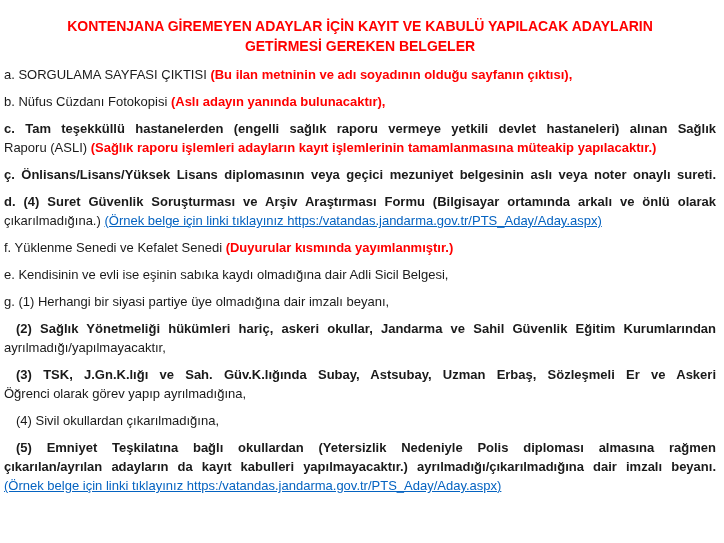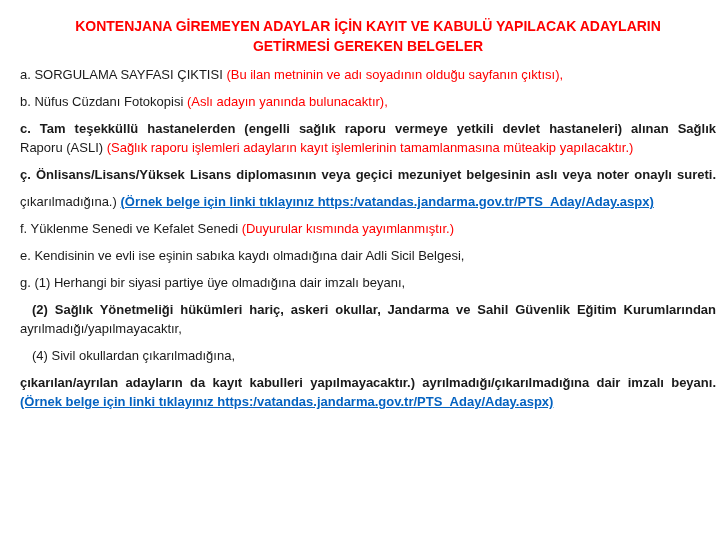--- a/index.html
+++ b/index.html
@@ -4,31 +4,31 @@
 <style>
   :root{
     --body:#1a1a1a; --emphasis:#ff0000; --link:#0563c1; --title:#ff0000; --background:#ffffff;
   }
   html,body{margin:0;padding:0;}
   body{
     width:724px;height:543px;background:var(--background);
     font-family:"Liberation Sans","DejaVu Sans",sans-serif;
     overflow:hidden;
   }
-  .doc{padding:16px 8px 0 4px;margin-left:16px;}
+  .doc{padding:16px 8px 0 4px;}
   .title{
     color:var(--title);font-size:14px;line-height:20px;font-weight:bold;
     text-align:center;max-width:655px;margin:0 auto 9px auto;
   }
   .para{margin:0 0 8px 0;font-size:13px;line-height:19px;color:var(--body);}
   .line{text-align:left;}
   .just{text-align:justify;text-align-last:justify;font-weight:bold;}
   .ind{text-indent:12px;}
-  .c-red{color:var(--emphasis);}
-  .c-link{color:var(--link);text-decoration:underline;cursor:pointer;font-weight:bold;}
+  .c-red{color:var(--emphasis);font-weight:bold;}
+  .c-link{color:var(--link);text-decoration:underline;cursor:pointer;}
 </style>
 </head>
 <body>
 
 <div class="doc">
 
   <h1 class="title">KONTENJANA GİREMEYEN ADAYLAR İÇİN KAYIT VE KABULÜ YAPILACAK ADAYLARIN GETİRMESİ GEREKEN BELGELER</h1>
 
   <div class="para">
     <div class="line"><span>a. SORGULAMA SAYFASI ÇIKTISI </span><span class="c-red">(Bu ilan metninin ve adı soyadının olduğu sayfanın çıktısı),</span></div>
@@ -41,43 +41,49 @@
   <div class="para">
     <div class="line just"><span>c. Tam teşekküllü hastanelerden (engelli sağlık raporu vermeye yetkili devlet hastaneleri) alınan Sağlık</span></div>
     <div class="line"><span>Raporu (ASLI) </span><span class="c-red">(Sağlık raporu işlemleri adayların kayıt işlemlerinin tamamlanmasına müteakip yapılacaktır.)</span></div>
   </div>
 
   <div class="para">
     <div class="line just"><span>ç. Önlisans/Lisans/Yüksek Lisans diplomasının veya geçici mezuniyet belgesinin aslı veya noter onaylı sureti.</span></div>
   </div>
 
   <div class="para">
+    <div class="line just"><span>d. (4) Suret Güvenlik Soruşturması ve Arşiv Araştırması Formu (Bilgisayar ortamında arkalı ve önlü olarak</span></div>
     <div class="line"><span>çıkarılmadığına.) </span><a href="#" class="c-link">(Örnek belge için linki tıklayınız https:/vatandas.jandarma.gov.tr/PTS_Aday/Aday.aspx)</a></div>
   </div>
 
   <div class="para">
     <div class="line"><span>f. Yüklenme Senedi ve Kefalet Senedi </span><span class="c-red">(Duyurular kısmında yayımlanmıştır.)</span></div>
   </div>
 
   <div class="para">
     <div class="line"><span>e. Kendisinin ve evli ise eşinin sabıka kaydı olmadığına dair Adli Sicil Belgesi,</span></div>
   </div>
 
   <div class="para">
     <div class="line"><span>g. (1) Herhangi bir siyasi partiye üye olmadığına dair imzalı beyanı,</span></div>
   </div>
 
   <div class="para">
     <div class="line just ind"><span>(2) Sağlık Yönetmeliği hükümleri hariç, askeri okullar, Jandarma ve Sahil Güvenlik Eğitim Kurumlarından</span></div>
     <div class="line"><span>ayrılmadığı/yapılmayacaktır,</span></div>
   </div>
 
+  <div class="para">
+    <div class="line just ind"><span>(3) TSK, J.Gn.K.lığı ve Sah. Güv.K.lığında Subay, Astsubay, Uzman Erbaş, Sözleşmeli Er ve Askeri</span></div>
+    <div class="line"><span>Öğrenci olarak görev yapıp ayrılmadığına,</span></div>
+  </div>
 
   <div class="para">
     <div class="line ind"><span>(4) Sivil okullardan çıkarılmadığına,</span></div>
   </div>
 
   <div class="para">
+    <div class="line just ind"><span>(5) Emniyet Teşkilatına bağlı okullardan (Yetersizlik Nedeniyle Polis diploması almasına rağmen</span></div>
     <div class="line just"><span>çıkarılan/ayrılan adayların da kayıt kabulleri yapılmayacaktır.) ayrılmadığı/çıkarılmadığına dair imzalı beyanı.</span></div>
     <div class="line"><a href="#" class="c-link">(Örnek belge için linki tıklayınız https:/vatandas.jandarma.gov.tr/PTS_Aday/Aday.aspx)</a></div>
   </div>
 
 </div>
 
 </body></html>

